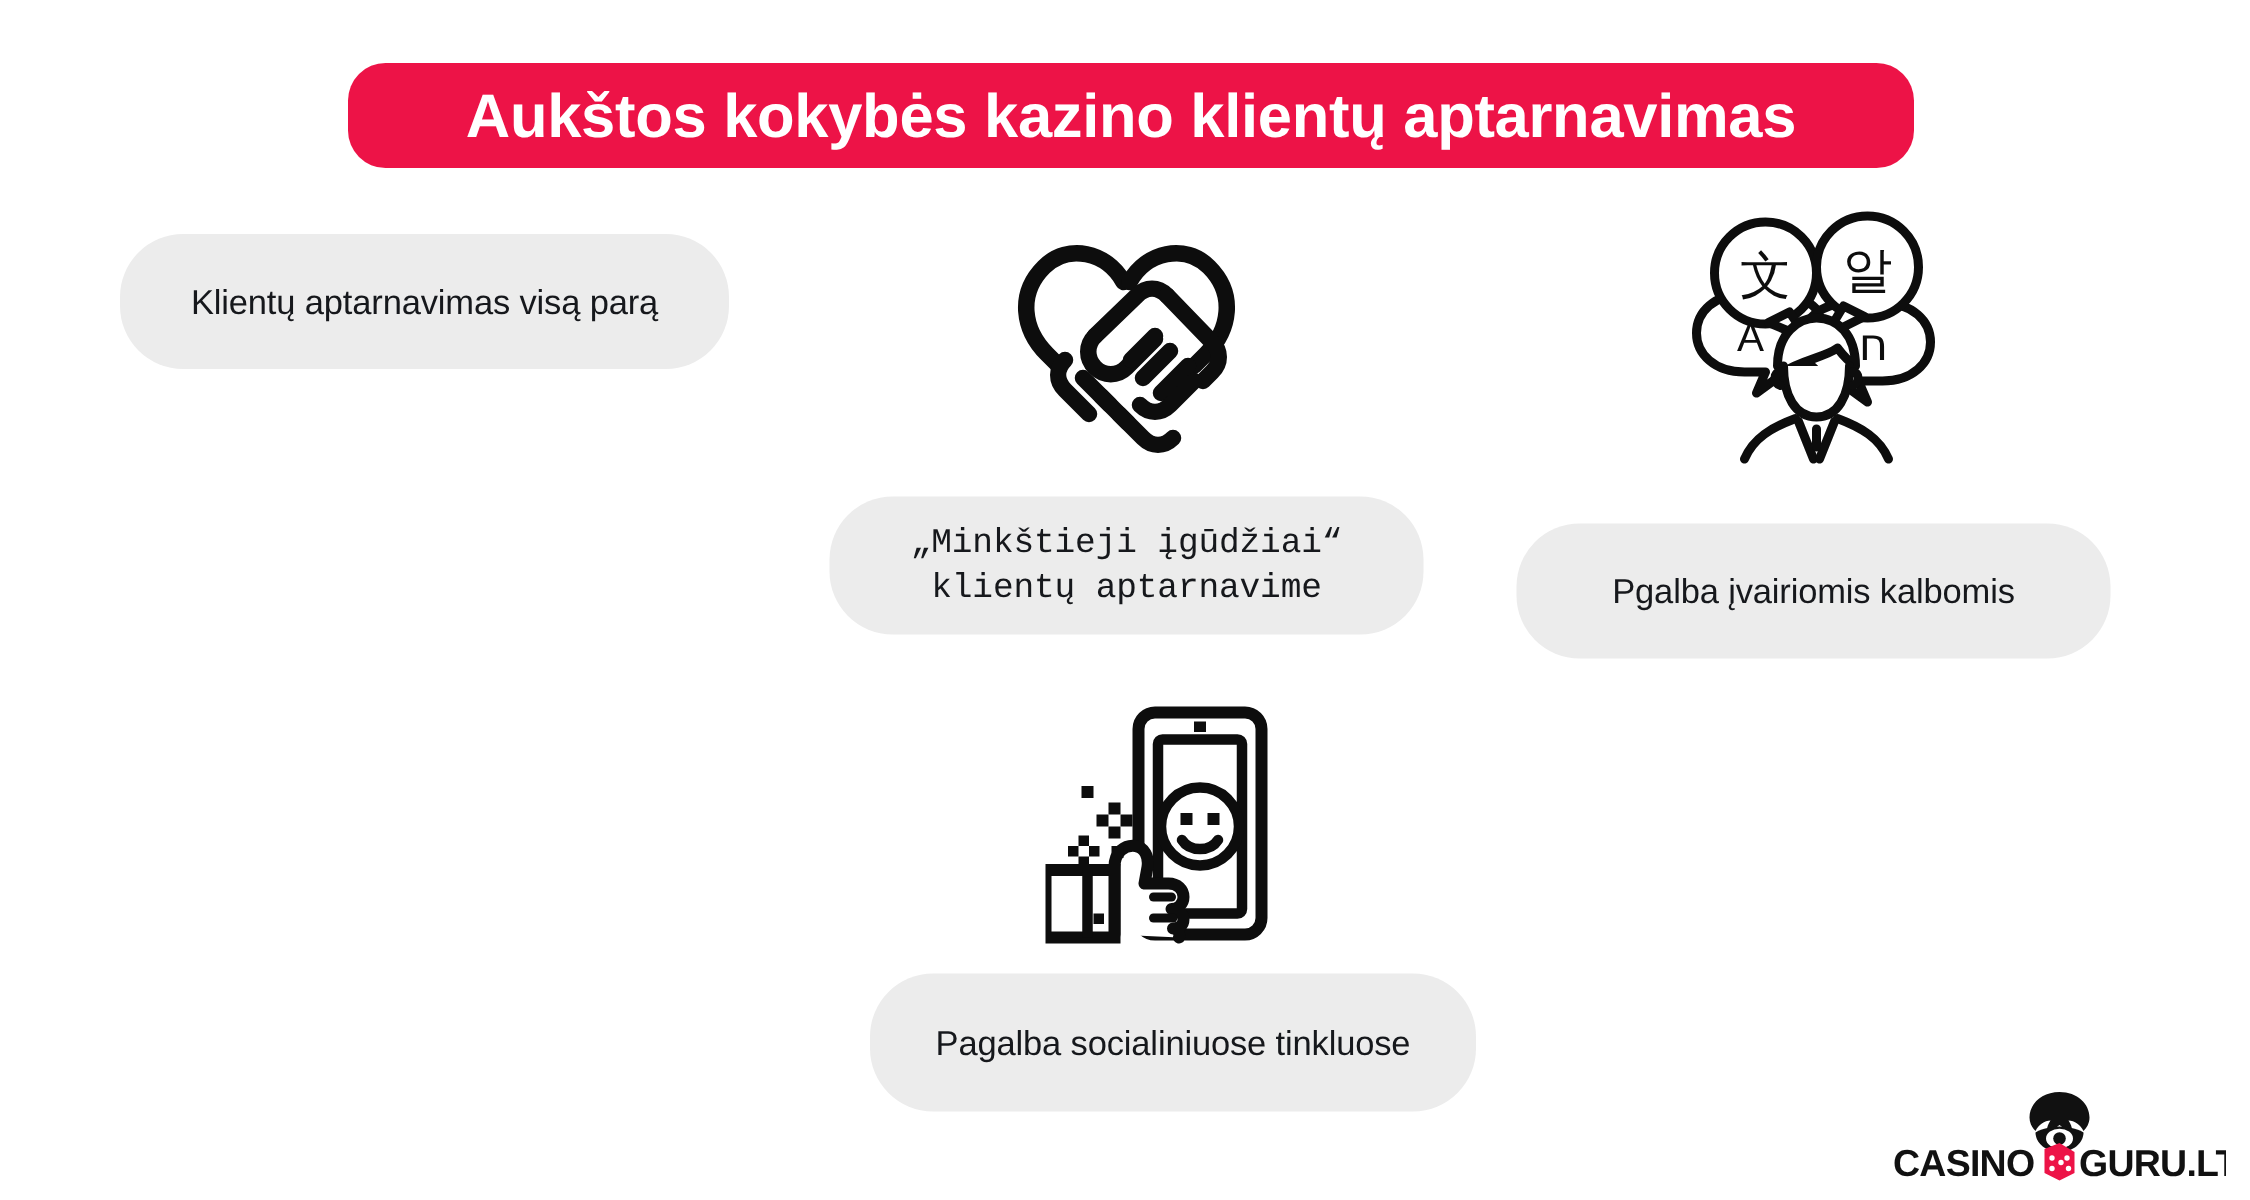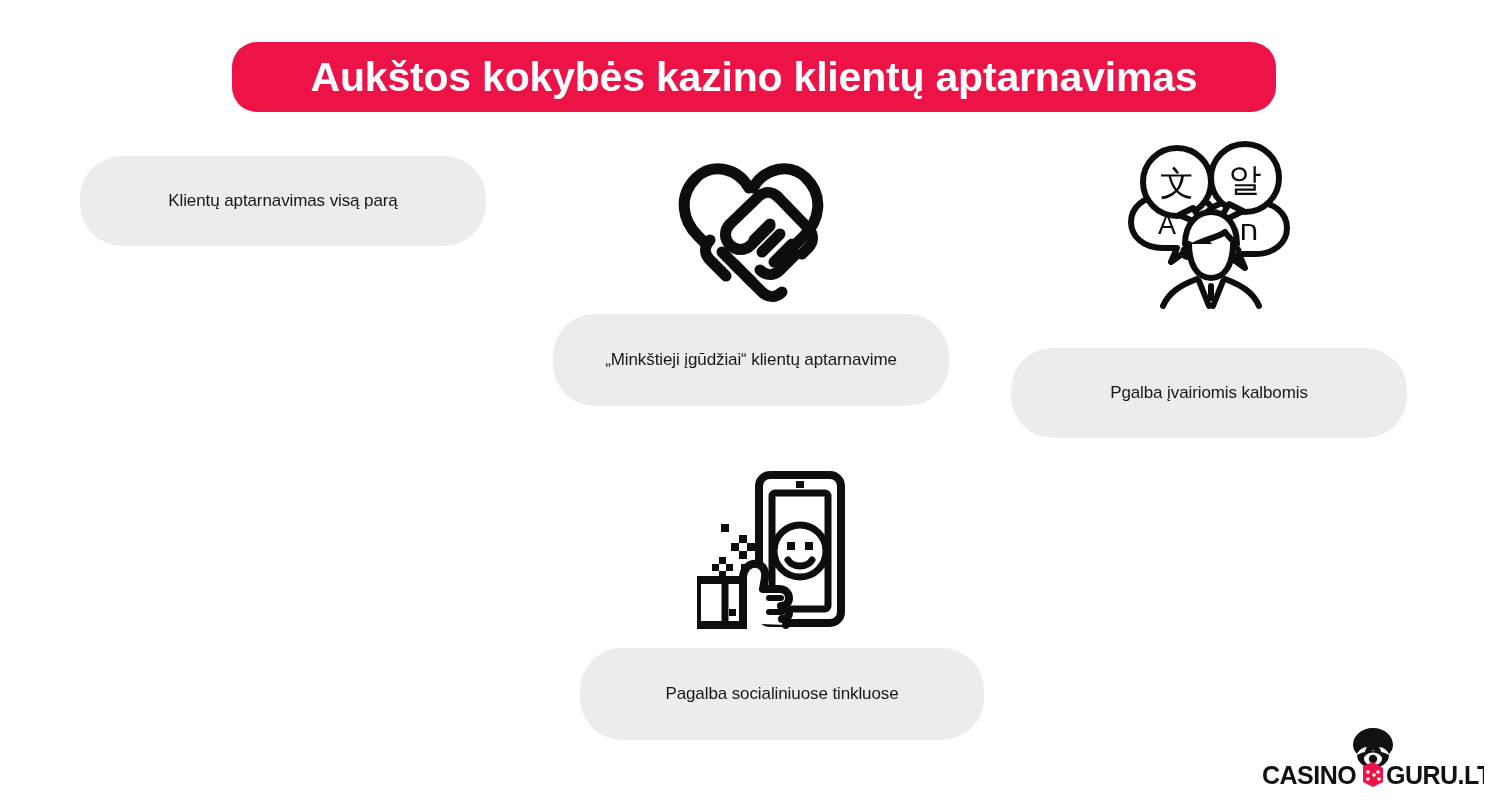--- a/index.html
+++ b/index.html
@@ -59,35 +59,35 @@
     background: #ECECEC;
     border-radius: 42px;
     display: flex;
     align-items: center;
     justify-content: center;
     text-align: center;
     box-sizing: border-box;
     padding: 14px 26px;
   }
   .pill-label {
-    font-size: 17px;
+    font-size: 23px;
     line-height: 1.32;
     color: #16181c;
     font-weight: 400;
     letter-spacing: -0.1px;
   }
 
   
   #card-0 { left: 80px;   top: 140px; width: 406px; }
   #card-1 { left: 553px;  top: 140px; width: 396px; }
   #card-2 { left: 1011px; top: 140px; width: 396px; }
   #card-3 { left: 580px;  top: 465px; width: 404px; }
 
   #card-0 .pill { width: 406px; min-height: 90px; margin-top: 16px; }
-  #card-1 .pill { width: 396px; min-height: 92px; margin-top: 2px; }
+  #card-1 .pill { width: 396px; min-height: 92px; margin-top: 18px; font-family: Liberation Mono, monospace; }
   #card-2 .pill { width: 396px; min-height: 90px; margin-top: 32px; }
   #card-3 .pill { width: 404px; min-height: 92px; margin-top: 14px; }
 
   
   .logo {
     position: absolute;
     left: 1262px;
     top: 726px;
     width: 222px;
     height: 62px;

